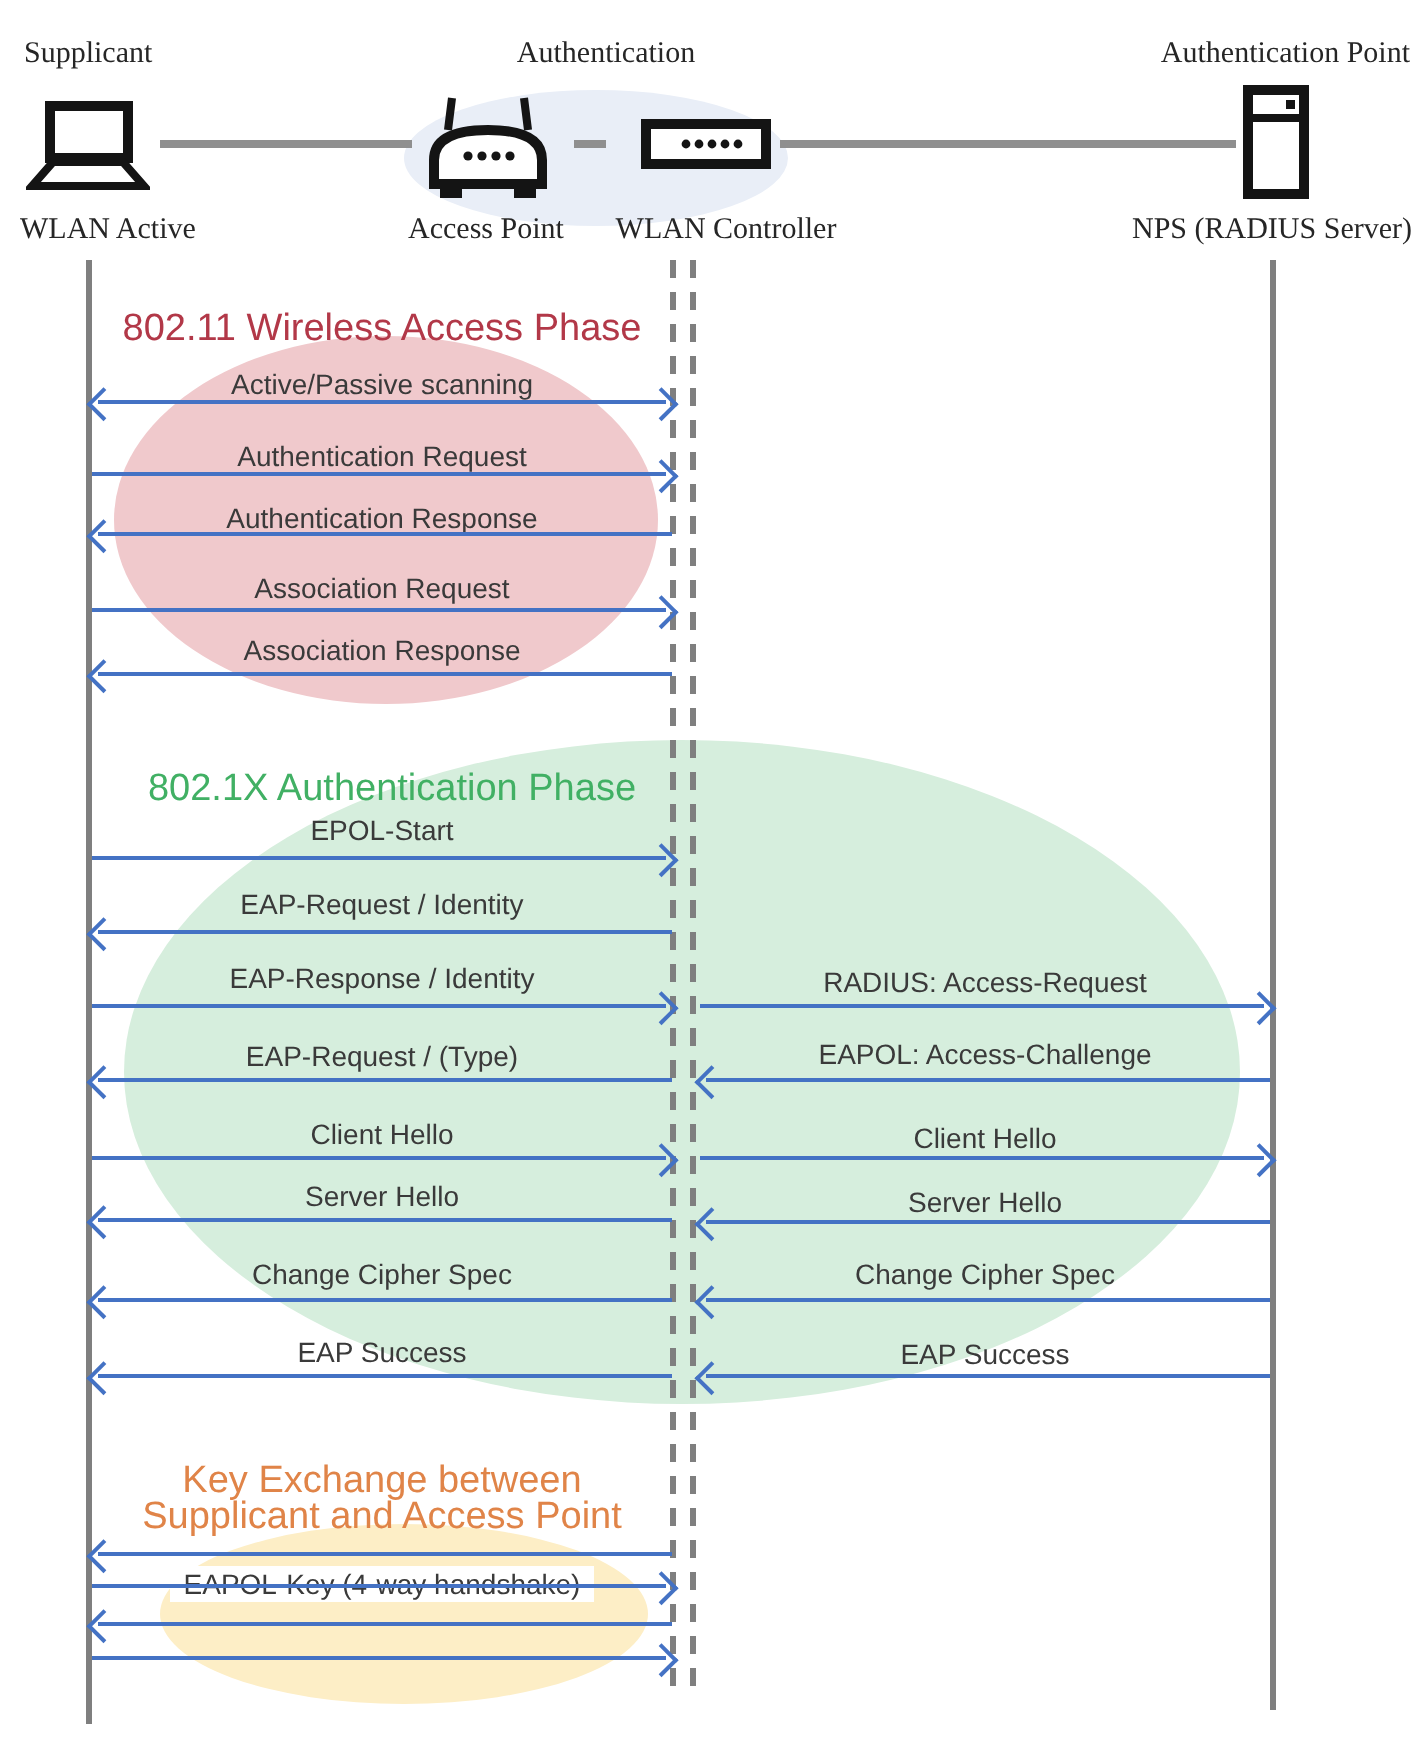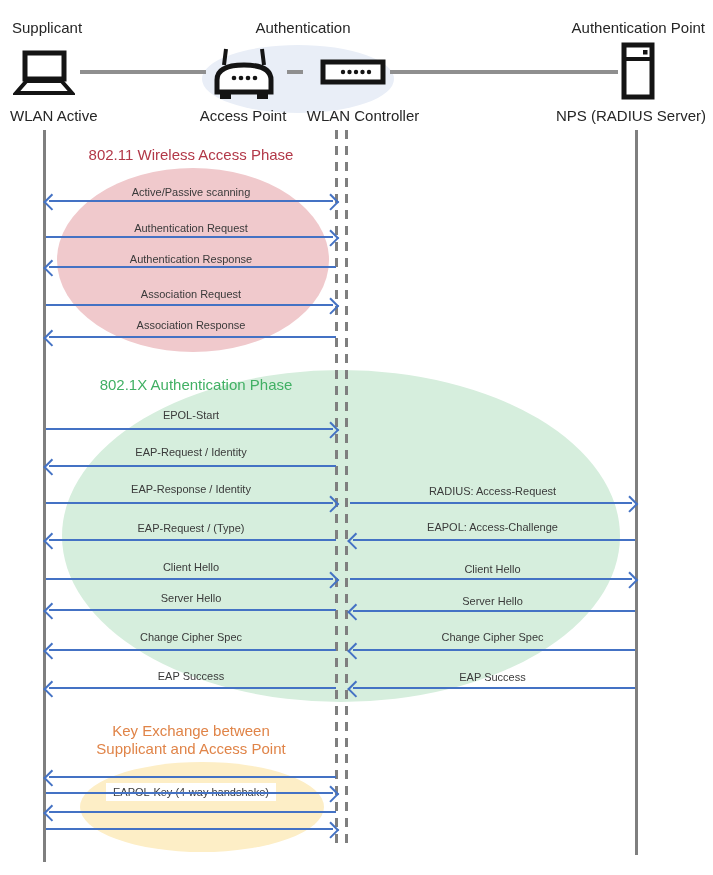--- a/index.html
+++ b/index.html
@@ -1,38 +1,38 @@
 <!DOCTYPE html>
 <html><head>
 <meta charset="utf-8">
 <style>
   html,body{margin:0;padding:0;background:#fff;}
   .canvas{
     position:relative;width:713px;height:875px;background:#fff;overflow:hidden;
     font-family:"Liberation Sans","DejaVu Sans",sans-serif;color:#2b2b2b;
     --arrow:#4472c4; --life:#7f7f7f;
   }
-  .abs{position:absolute;}
+  .abs{position:absolute;font-family:Liberation Serif, serif;}
   .role{font-size:15px;color:#262626;white-space:nowrap;}
   .devlabel{font-size:15px;color:#262626;white-space:nowrap;}
   .cx{transform:translateX(-50%);}
   .ellipse{position:absolute;border-radius:50%;}
   .e-auth{left:202px;top:45px;width:192px;height:68px;background:#e9eef7;}
   .e-pink{left:57px;top:168px;width:272px;height:184px;background:#f0c9cc;}
   .e-green{left:62px;top:370px;width:558px;height:332px;background:#d6eedd;}
   .e-yellow{left:80px;top:762px;width:244px;height:90px;background:#fdeec6;}
   .conn{position:absolute;height:4px;background:#8f8f8f;top:70px;}
   .life{position:absolute;width:3px;background:var(--life);top:130px;}
   .dash{position:absolute;width:3px;top:130px;
         background:repeating-linear-gradient(to bottom,var(--life) 0 9px,transparent 9px 16px);}
-  .ptitle{position:absolute;font-size:15px;white-space:nowrap;line-height:18px;}
+  .ptitle{position:absolute;font-size:19px;white-space:nowrap;line-height:18px;margin-top:10px;}
   .t-red{color:#b23848;}
   .t-green{color:#41b064;}
   .t-orange{color:#e08448;}
-  .msg-label{position:absolute;font-size:11px;line-height:18px;color:#3a3a3a;
+  .msg-label{position:absolute;font-size:14px;line-height:18px;color:#3a3a3a;
              text-align:right;white-space:nowrap;z-index:4;}
   .msg-label.bg{background:#fff;padding:0 7px;align-self:center;}
   .lblwrap{position:absolute;display:flex;justify-content:center;z-index:4;}
   .ar{position:absolute;height:12px;z-index:5;}
   .ar .sh{position:absolute;top:5px;height:2.4px;background:var(--arrow);left:1px;right:1px;}
   .ar .hr{position:absolute;right:1px;top:1.4px;width:9.5px;height:9.5px;
           border-top:2.6px solid var(--arrow);border-right:2.6px solid var(--arrow);
           transform:rotate(45deg);}
   .ar .hl{position:absolute;left:1px;top:1.4px;width:9.5px;height:9.5px;
           border-left:2.6px solid var(--arrow);border-bottom:2.6px solid var(--arrow);

